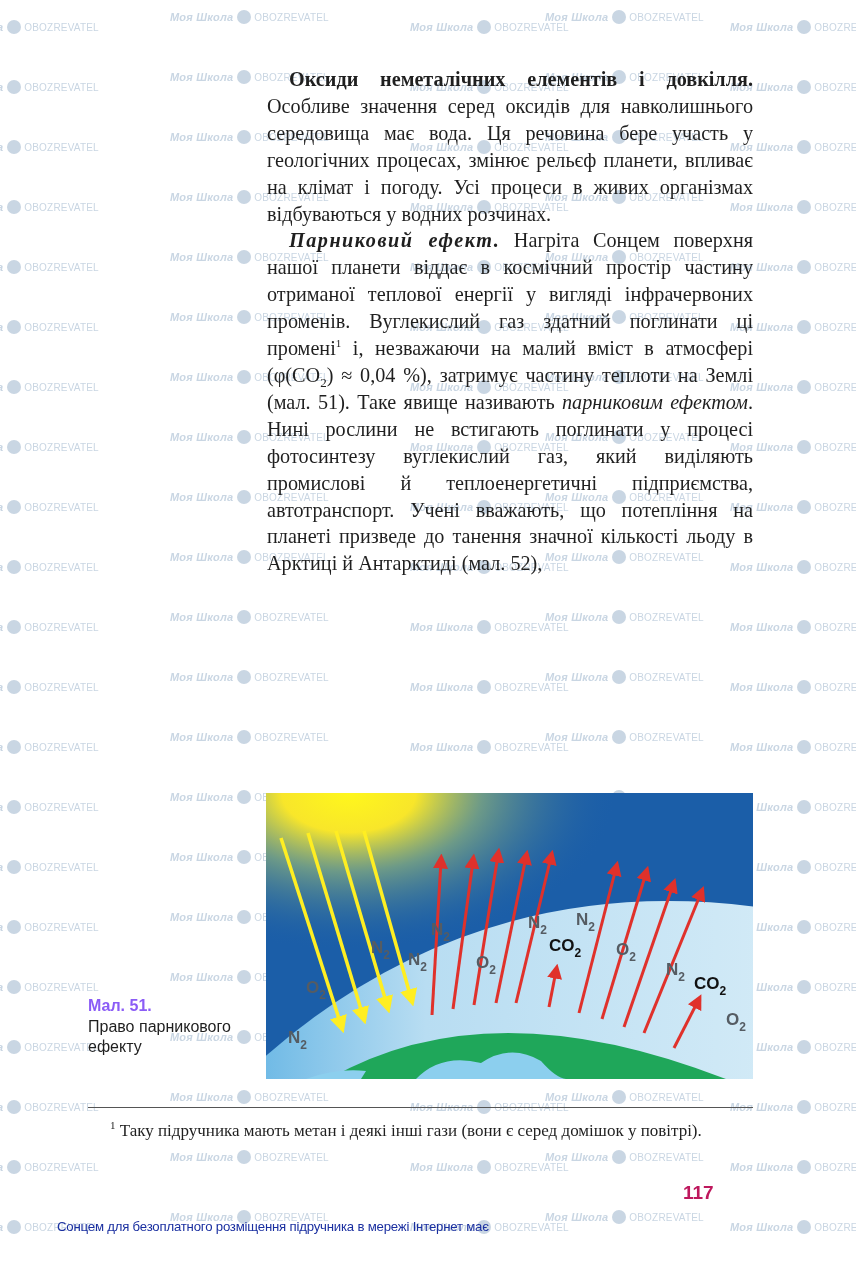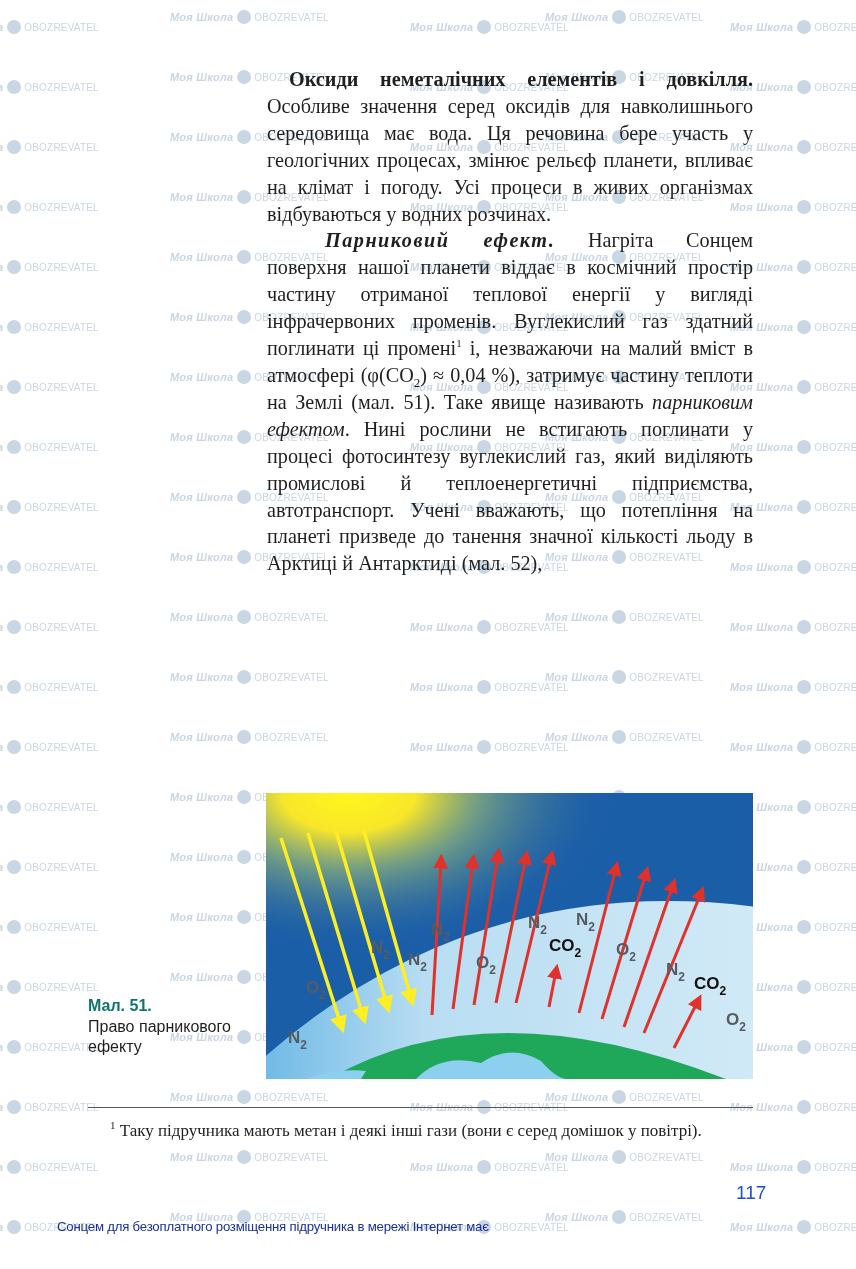--- a/index.html
+++ b/index.html
@@ -21,57 +21,57 @@
   .wm .ob { font-weight: normal; font-size: 10px; }
 
   .text-col {
     position: absolute; left: 267px; width: 486px; top: 66px; z-index: 1;
     font-family: "Liberation Serif", "DejaVu Serif", serif;
     font-size: 20.2px; line-height: 26.9px; text-align: justify;
   }
   .text-col p { margin: 0; text-indent: 22px; }
   .text-col p.first { text-indent: 22px; }
   .b { font-weight: bold; }
-  .bi { font-weight: bold; font-style: italic; letter-spacing: 1.5px; margin-left: 36px; }
+  .bi { font-weight: bold; font-style: italic; letter-spacing: 1.5px; }
   .i { font-style: italic; }
   sup { font-size: 11px; line-height: 0; }
   sub { font-size: 13px; line-height: 0; }
 
   .figure {
     position: absolute; left: 266px; top: 793px; width: 487px; height: 286px;
     z-index: 1; overflow: hidden;
   }
   .figure svg { display: block; }
   .fig-label {
     position: absolute; font-family: "Liberation Sans", sans-serif; font-weight: bold;
     fill: #555c63; font-size: 17px;
   }
 
   .caption {
     position: absolute; left: 88px; top: 996px; width: 150px; z-index: 1;
     font-family: "Liberation Sans", sans-serif; font-size: 16px; line-height: 20.5px;
     color: #1f1f1f;
   }
-  .caption .num { color: #0f766e; font-weight: bold; display: block; }
+  .caption .num { color: #8b5cf6; font-weight: bold; display: block; }
 
   .fn-rule {
     position: absolute; left: 88px; top: 1107px; width: 665px; height: 0;
     border-top: 1.5px solid #555; z-index: 1;
   }
   .footnote {
     position: absolute; left: 88px; top: 1120px; width: 665px; z-index: 1;
     font-family: "Liberation Serif", serif; font-size: 17px; line-height: 22px;
     text-align: justify;
   }
   .footnote .ind { padding-left: 22px; }
 
   .page-num {
-    position: absolute; left: 736px; top: 1182px; z-index: 1;
-    font-family: "Liberation Sans", sans-serif; font-weight: normal; font-size: 19px;
-    color: #1d4ed8;
+    position: absolute; left: 683px; top: 1182px; z-index: 1;
+    font-family: "Liberation Sans", sans-serif; font-weight: bold; font-size: 19px;
+    color: #be185d;
   }
   .license {
     position: absolute; left: 57px; top: 1218px; width: 760px; z-index: 1;
     font-family: "Liberation Sans", sans-serif; font-size: 13.2px; line-height: 17px;
     color: #1a2fa0; letter-spacing: -0.2px;
   }
 </style>
 </head>
 <body>
 

